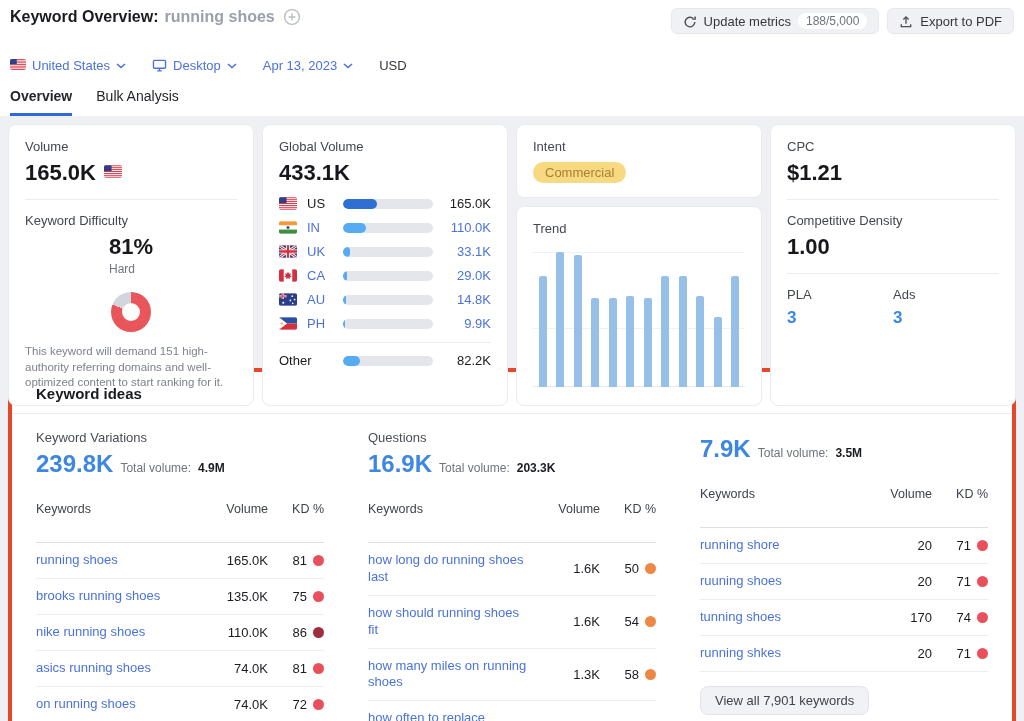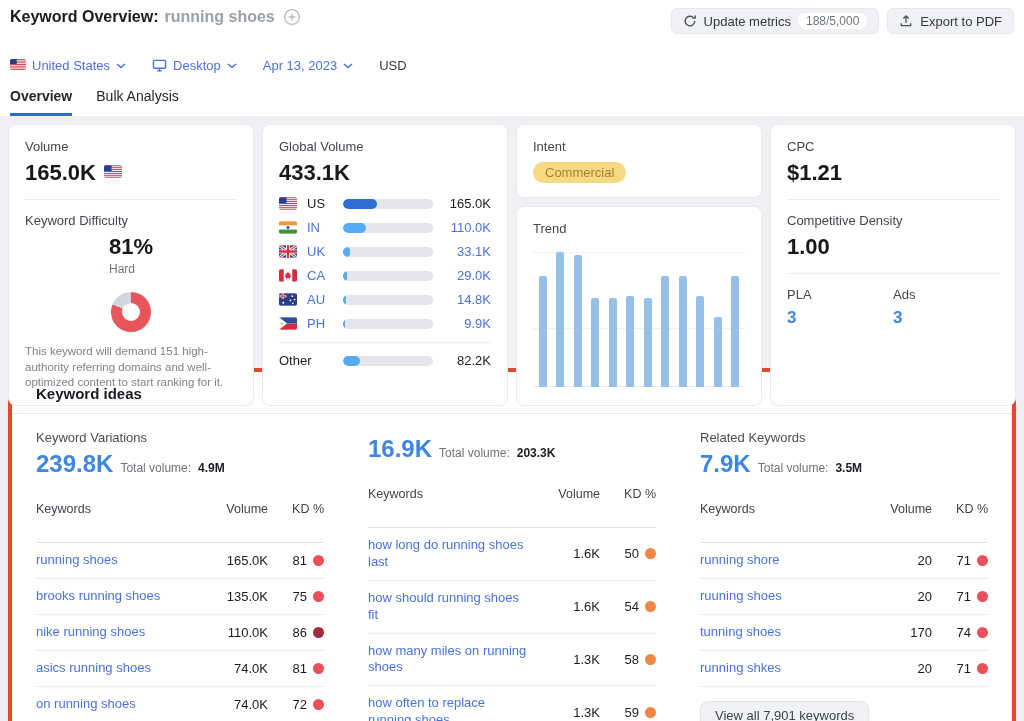--- a/index.html
+++ b/index.html
@@ -9,21 +9,21 @@
     background:#eef0f4; color:#191b20; font-size:13px;
   }
   
   .topbar { background:#fff; padding:8px 10px 0 10px; }
   .title-row { display:flex; align-items:flex-start; justify-content:space-between; }
   .page-title { font-size:16px; font-weight:bold; display:flex; align-items:center; gap:6px; }
   .page-title .kw { color:#9aa0ab; }
   .plus-icon { display:inline-flex; margin-left:2px; cursor:pointer; }
   .actions { display:flex; gap:8px; }
   .btn {
-    display:inline-flex; align-items:center; gap:7px;
+    display:inline-flex; align-items:flex-end; gap:7px;
     background:#f0f1f4; border:1px solid #e7e8ec; border-radius:6px;
     padding:4px 11px; font-size:13px; color:#34373e; cursor:pointer;
     font-family:inherit;
   }
   .quota-pill { background:#fff; border-radius:10px; padding:1px 8px; font-size:12px; color:#6f747f; }
   .filters-row { display:flex; align-items:center; gap:26px; margin-top:24px; }
   .filter { display:inline-flex; align-items:center; gap:6px; color:var(--link-blue); cursor:pointer; font-size:13px; }
   .filter svg { flex:none; }
   .currency { color:#34373e; }
   .tabs { display:flex; gap:24px; margin-top:15px; }
@@ -408,20 +408,21 @@
               <div class="kt-row">
                 <a class="kt-kw">on running shoes</a>
                 <span class="kt-vol">74.0K</span>
                 <span class="kt-kd">72<span class="dot" style="background:var(--kd-red)"></span></span>
               </div>
             </div>
           <button class="view-all-btn">View all 239,809 keywords</button>
         </div>
 
         <div class="kw-col">
+          <div class="ki-stat-name">Questions</div>
           <div class="ki-stat-line">
             <span class="ki-count">16.9K</span>
             <span class="ki-total-label">Total volume:</span>
             <span class="ki-total">203.3K</span>
           </div>
           <div class="kt-head">
             <span>Keywords</span>
             <span class="r">Volume</span>
             <span class="r">KD %</span>
           </div>
@@ -444,21 +445,20 @@
               <div class="kt-row">
                 <a class="kt-kw">how often to replace running shoes</a>
                 <span class="kt-vol">1.3K</span>
                 <span class="kt-kd">59<span class="dot" style="background:var(--kd-orange)"></span></span>
               </div>
             </div>
 
         </div>
 
         <div class="kw-col">
-          <div class="ki-stat-name">Related Keywords</div>
           <div class="ki-stat-line">
             <span class="ki-count">7.9K</span>
             <span class="ki-total-label">Total volume:</span>
             <span class="ki-total">3.5M</span>
           </div>
           <div class="kt-head">
             <span>Keywords</span>
             <span class="r">Volume</span>
             <span class="r">KD %</span>
           </div>

